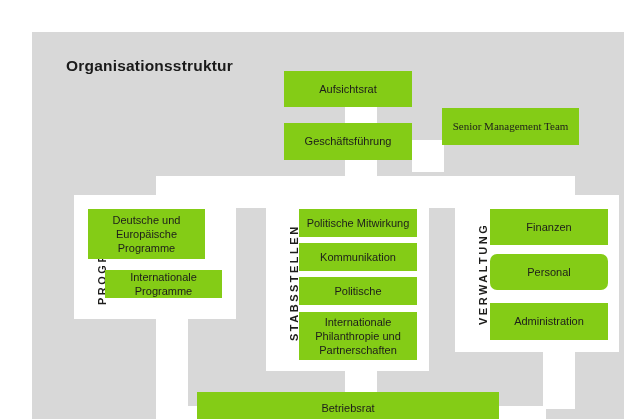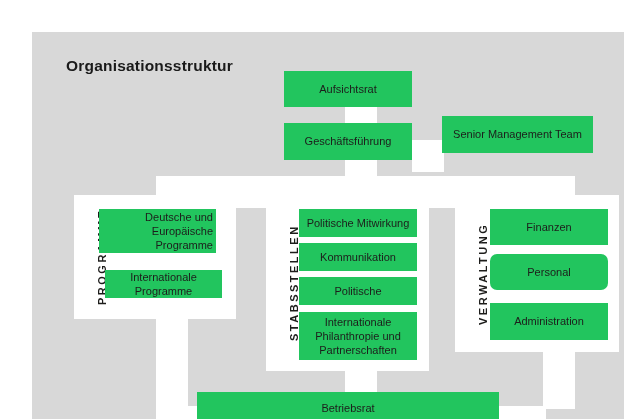--- a/index.html
+++ b/index.html
@@ -35,21 +35,21 @@
     writing-mode: vertical-rl;
     transform: rotate(180deg);
     font-size: 11px;
     font-weight: bold;
     letter-spacing: 2.5px;
     white-space: nowrap;
     color: #1d1d1b;
   }
   .node {
     position: absolute;
-    background: #22c55e;
+    background: #84cc16;
     display: flex;
     align-items: center;
     justify-content: center;
     text-align: center;
     font-size: 11px;
     line-height: 1.28;
     padding: 1px 3px;
     color: #1d1d1b;
   }
 </style>
@@ -74,23 +74,23 @@
   </div>
   <div class="panel" style="left:234px; top:163px; width:163px; height:176px;">
     <div class="vlabel">STABSSTELLEN</div>
   </div>
   <div class="panel" style="left:423px; top:163px; width:164px; height:157px;">
     <div class="vlabel">VERWALTUNG</div>
   </div>
 
   <div class="node" style="left:252px; top:39px; width:128px; height:36px;">Aufsichtsrat</div>
   <div class="node" style="left:252px; top:91px; width:128px; height:37px;">Geschäftsführung</div>
-  <div class="node" style="left:410px; top:84px; width:151px; height:37px;">Senior Management Team</div>
+  <div class="node" style="left:410px; top:76px; width:137px; height:37px;font-family:Liberation Serif, serif;">Senior Management Team</div>
 
-  <div class="node" style="left:67px; top:177px; width:117px; height:44px;text-align:right;">Deutsche und Europäische Programme</div>
+  <div class="node" style="left:56px; top:177px; width:117px; height:50px;">Deutsche und Europäische Programme</div>
   <div class="node" style="left:73px; top:238px; width:117px; height:28px;">Internationale Programme</div>
 
   <div class="node" style="left:267px; top:177px; width:118px; height:28px;">Politische Mitwirkung</div>
   <div class="node" style="left:267px; top:211px; width:118px; height:28px;">Kommunikation</div>
   <div class="node" style="left:267px; top:245px; width:118px; height:28px;">Politische</div>
   <div class="node" style="left:267px; top:280px; width:118px; height:48px;">Internationale Philanthropie und Partnerschaften</div>
 
   <div class="node" style="left:458px; top:177px; width:118px; height:36px;">Finanzen</div>
   <div class="node" style="left:458px; top:222px; width:118px; height:36px;border-radius:7px;">Personal</div>
   <div class="node" style="left:458px; top:271px; width:118px; height:37px;">Administration</div>

